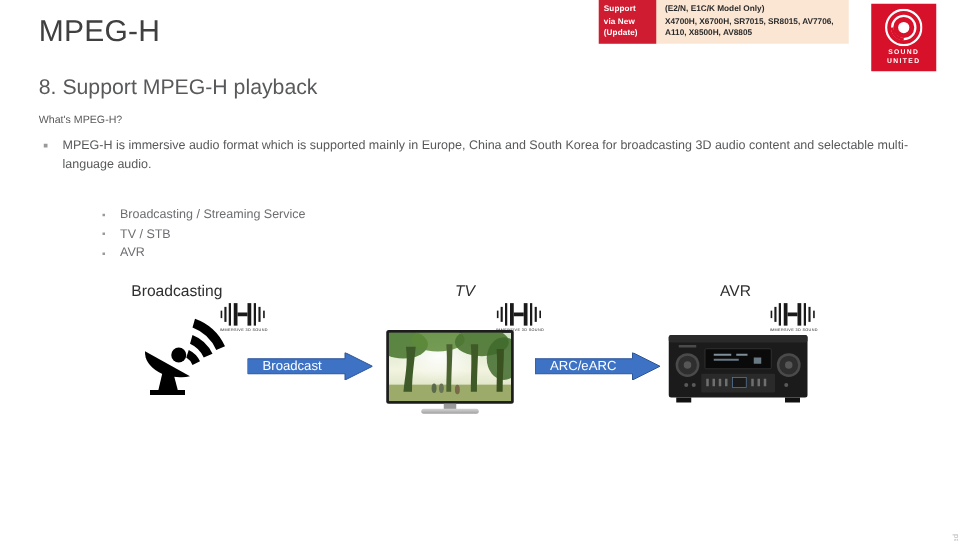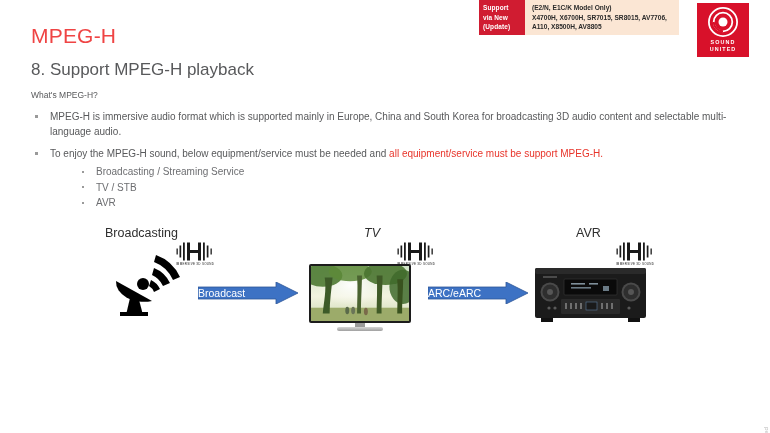--- a/index.html
+++ b/index.html
@@ -71,23 +71,23 @@
     font-weight: bold;
     letter-spacing: 1.1px;
     line-height: 6.6px;
     text-align: center;
   }
 
   
   #title {
     position: absolute;
     left: 31px;
-    top: 24px;
-    font-size: 21px;
-    color: #ef4444;
+    top: 12px;
+    font-size: 24px;
+    color: #404040;
     font-weight: normal;
     letter-spacing: .2px;
   }
   #subtitle {
     position: absolute;
     left: 31px;
     top: 60px;
     font-size: 17px;
     color: #58595b;
     font-weight: normal;
@@ -162,20 +162,21 @@
   .arrow-wrap svg { display:block; }
   .arrow-label {
     position: absolute;
     top: 0;
     left: 0;
     width: 100%;
     height: 100%;
     display: flex;
     align-items: center;
     justify-content: flex-start;
+    padding-left: 12px;
     box-sizing: border-box;
     color: #ffffff;
     font-size: 10.5px;
     white-space: nowrap;
   }
 
   
   #tv { position: absolute; left: 309px; top: 46px; width: 102px; height: 68px; }
   #tv-frame {
     position: absolute; left: 0; top: 0; width: 102px; height: 59px;
@@ -237,24 +238,20 @@
 </div>
 
 <div id="title">MPEG-H</div>
 <div id="subtitle">8. Support MPEG-H playback</div>
 <div id="eyebrow">What's MPEG-H?</div>
 
 <div id="bullets">
   <div class="bullet">
     <span class="dot"></span>
     <span>MPEG-H is immersive audio format which is supported mainly in Europe, China and South Korea for broadcasting 3D audio content and selectable multi-language audio.</span>
-  </div>
-  <div class="bullet">
-    <span class="dot"></span>
-    <span>To enjoy the MPEG-H sound, below equipment/service must be needed and </span><span class="red">all equipment/service must be support MPEG-H.</span>
   </div>
 </div>
 
 <div id="subbullets">
   <div class="subbullet">
     <span class="dot"></span>
     <span>Broadcasting / Streaming Service</span>
   </div>
   <div class="subbullet">
     <span class="dot"></span>

